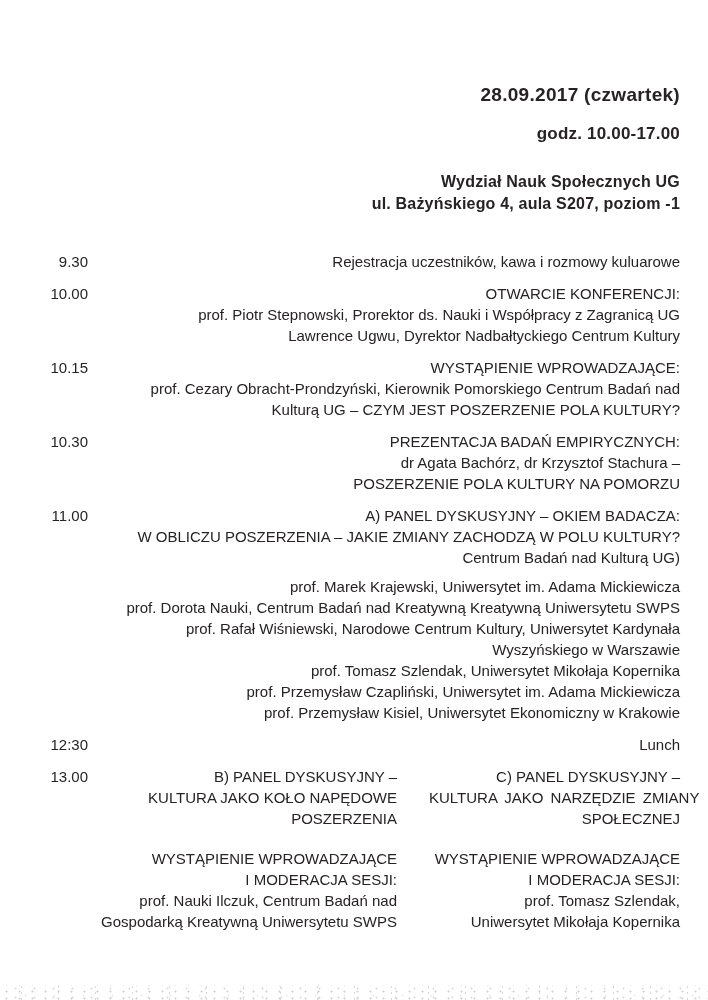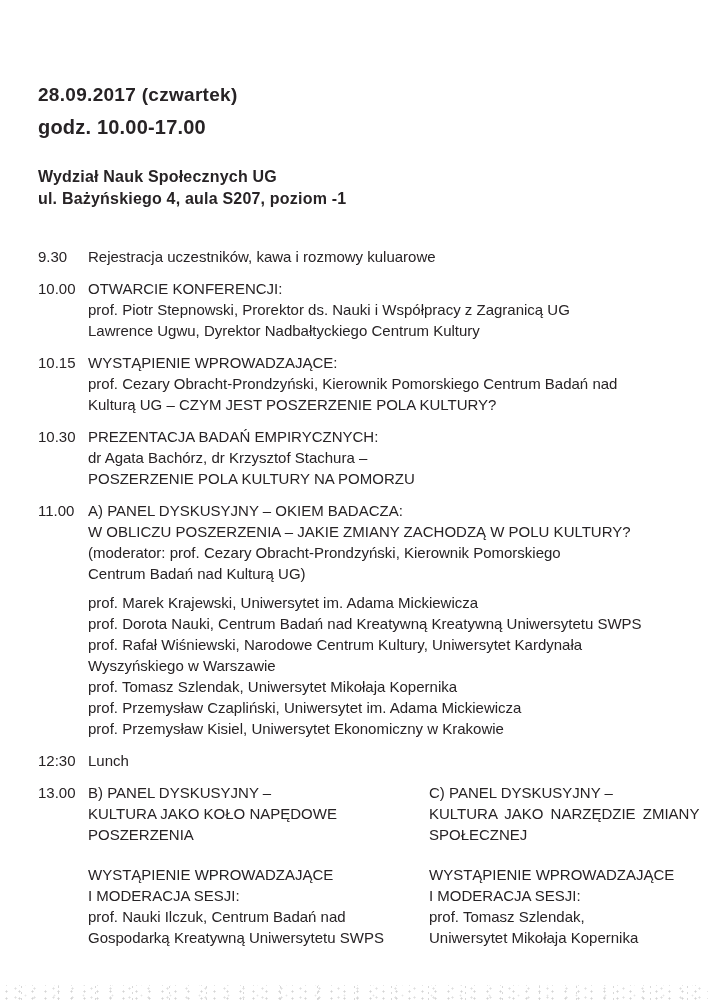--- a/index.html
+++ b/index.html
@@ -8,32 +8,33 @@
     background: #ffffff;
     color: #272325;
     font-family: "Liberation Sans", sans-serif;
     -webkit-font-smoothing: antialiased;
   }
   .page {
     position: relative;
     width: 708px; height: 1000px;
     overflow: hidden;
     background: #ffffff;
+    text-align: right;
   }
   .content { padding: 84px 28px 0 38px; }
 
   .doc-date {
     margin: 0;
     font-size: 19px;
     font-weight: bold;
     letter-spacing: 0.3px;
   }
   .doc-hours {
-    margin-top: 10px;
-    font-size: 20px;
+    margin-top: 18px;
+    font-size: 17px;
     font-weight: bold;
     letter-spacing: 0.2px;
   }
   .venue {
     margin-top: 27px;
     font-size: 16px;
     font-weight: bold;
     line-height: 22px;
     letter-spacing: 0.2px;
   }
@@ -122,21 +123,20 @@
         <div class="line b">dr Agata Bachórz, dr Krzysztof Stachura –</div>
         <div class="line b">POSZERZENIE POLA KULTURY NA POMORZU</div>
       </div>
     </div>
 
     <div class="row">
       <div class="time">11.00</div>
       <div class="rbody">
         <div class="line b">A) PANEL DYSKUSYJNY – OKIEM BADACZA:</div>
         <div class="line b">W OBLICZU POSZERZENIA – JAKIE ZMIANY ZACHODZĄ W POLU KULTURY?</div>
-        <div class="line"><span>(moderator: prof. </span><span class="b">Cezary Obracht-Prondzyński</span><span>, Kierownik Pomorskiego</span></div>
         <div class="line">Centrum Badań nad Kulturą UG)</div>
 
         <div class="panelists">
           <div class="line"><span class="b">prof. Marek Krajewski</span><span>, Uniwersytet im. Adama Mickiewicza</span></div>
           <div class="line"><span class="b">prof. Dorota Nauki</span><span>, Centrum Badań nad Kreatywną Kreatywną Uniwersytetu SWPS</span></div>
           <div class="line"><span class="b">prof. Rafał Wiśniewski</span><span>, Narodowe Centrum Kultury, Uniwersytet Kardynała</span></div>
           <div class="line">Wyszyńskiego w Warszawie</div>
           <div class="line"><span class="b">prof. Tomasz Szlendak</span><span>, Uniwersytet Mikołaja Kopernika</span></div>
           <div class="line"><span class="b">prof. Przemysław Czapliński</span><span>, Uniwersytet im. Adama Mickiewicza</span></div>
           <div class="line"><span class="b">prof. Przemysław Kisiel</span><span>, Uniwersytet Ekonomiczny w Krakowie</span></div>

